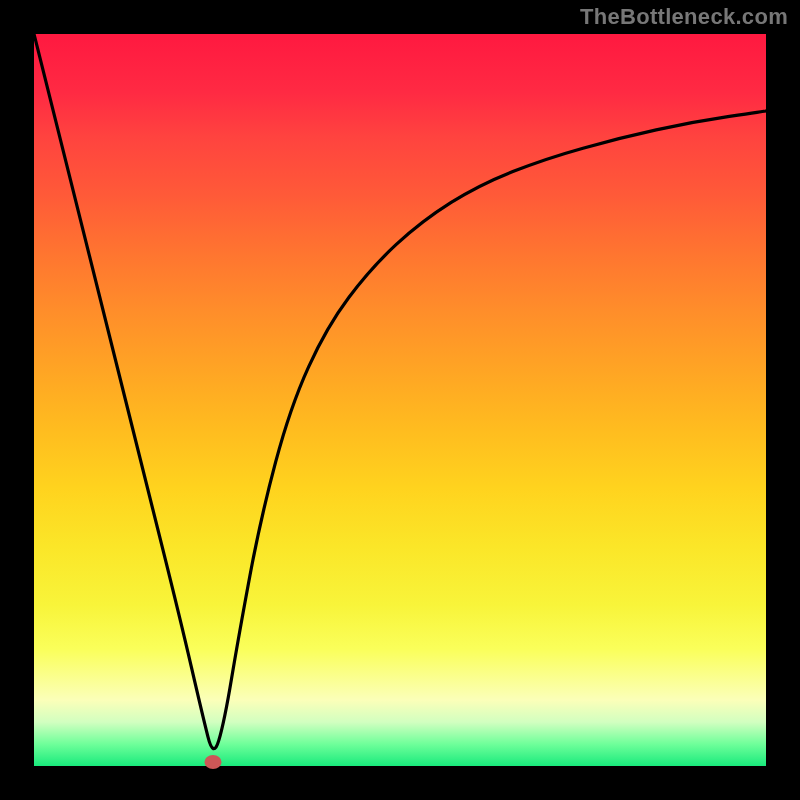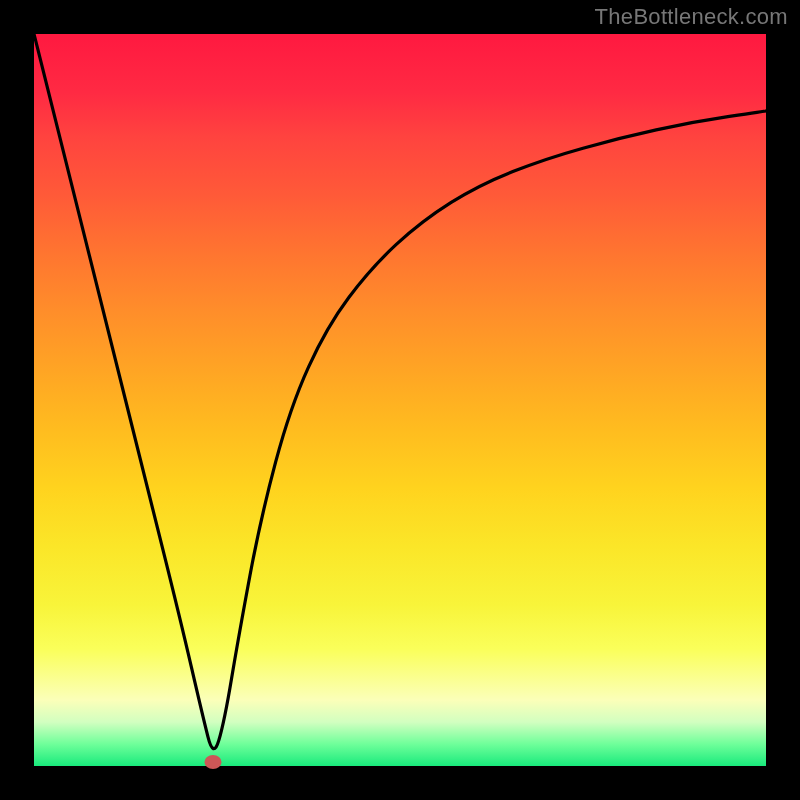--- a/index.html
+++ b/index.html
@@ -16,21 +16,21 @@
     width: 800px;
     height: 800px;
     background: #000;
   }
   .watermark {
     position: absolute;
     top: 4px;
     right: 12px;
     color: #777;
     font-size: 22px;
-    font-weight: 400;
+    font-weight: 700;
     letter-spacing: 0.3px;
     z-index: 10;
     pointer-events: none;
   }
   .plot-area {
     position: absolute;
     left: 34px;
     top: 34px;
     width: 732px;
     height: 732px;

